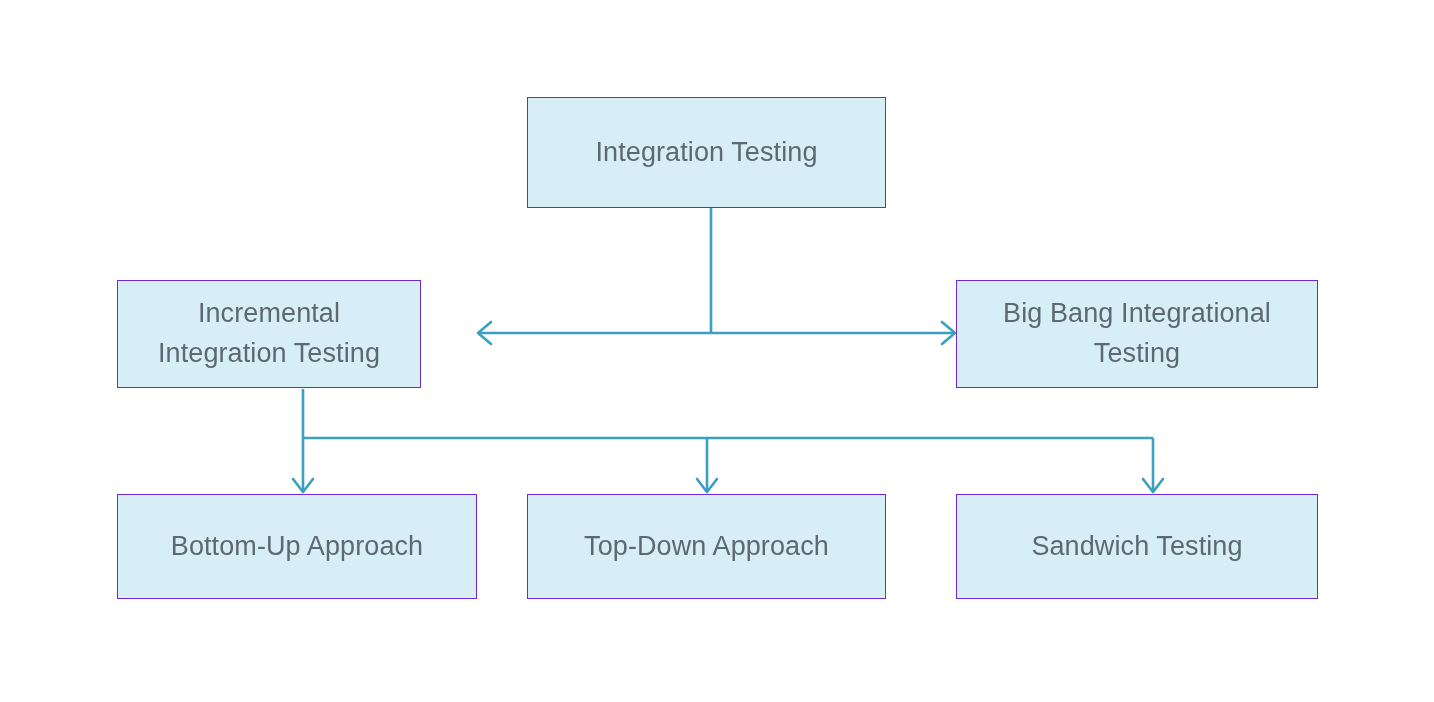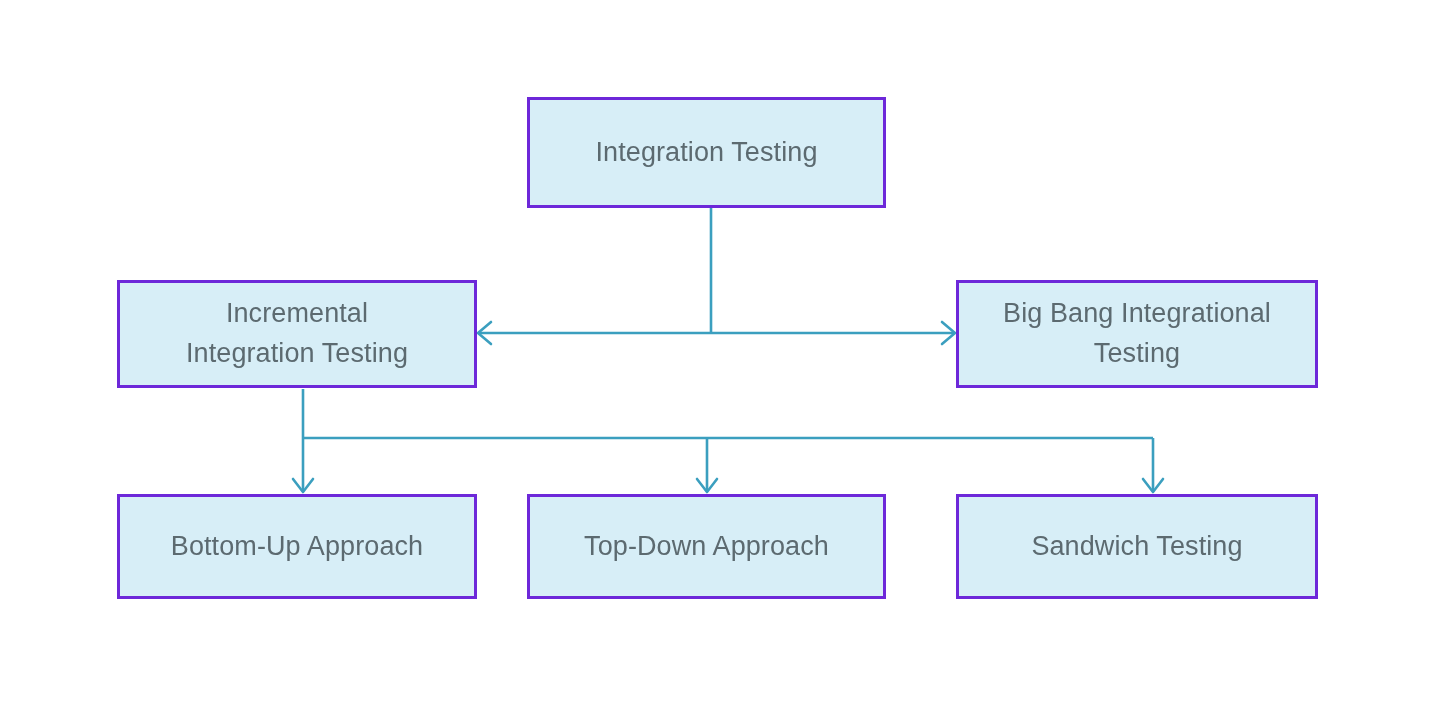--- a/index.html
+++ b/index.html
@@ -26,34 +26,34 @@
     height: 702px;
   }
   .node {
     position: absolute;
     box-sizing: border-box;
     display: flex;
     align-items: center;
     justify-content: center;
     text-align: center;
     background: #d7eef7;
-    border: 3px solid #6d28d9;
+    border: 1px solid #6d28d9;
     color: #5c6a70;
     font-size: 27px;
     line-height: 1.48;
     letter-spacing: 0.1px;
     font-weight: 400;
     padding: 0 10px;
   }
   .node-label {
     display: block;
     white-space: pre-line;
   }
   #node-root      { left: 527px; top: 97px;  width: 359px; height: 111px; }
-  #node-incremental { left: 117px; top: 280px; width: 360px; height: 108px; }
+  #node-incremental { left: 117px; top: 280px; width: 304px; height: 108px; }
   #node-bigbang   { left: 956px; top: 280px; width: 362px; height: 108px; }
   #node-bottomup  { left: 117px; top: 494px; width: 360px; height: 105px; }
   #node-topdown   { left: 527px; top: 494px; width: 359px; height: 105px; padding-left: 10px; }
   #node-sandwich  { left: 956px; top: 494px; width: 362px; height: 105px; }
 </style>
 </head>
 <body>
 
 <div id="diagram">
 

